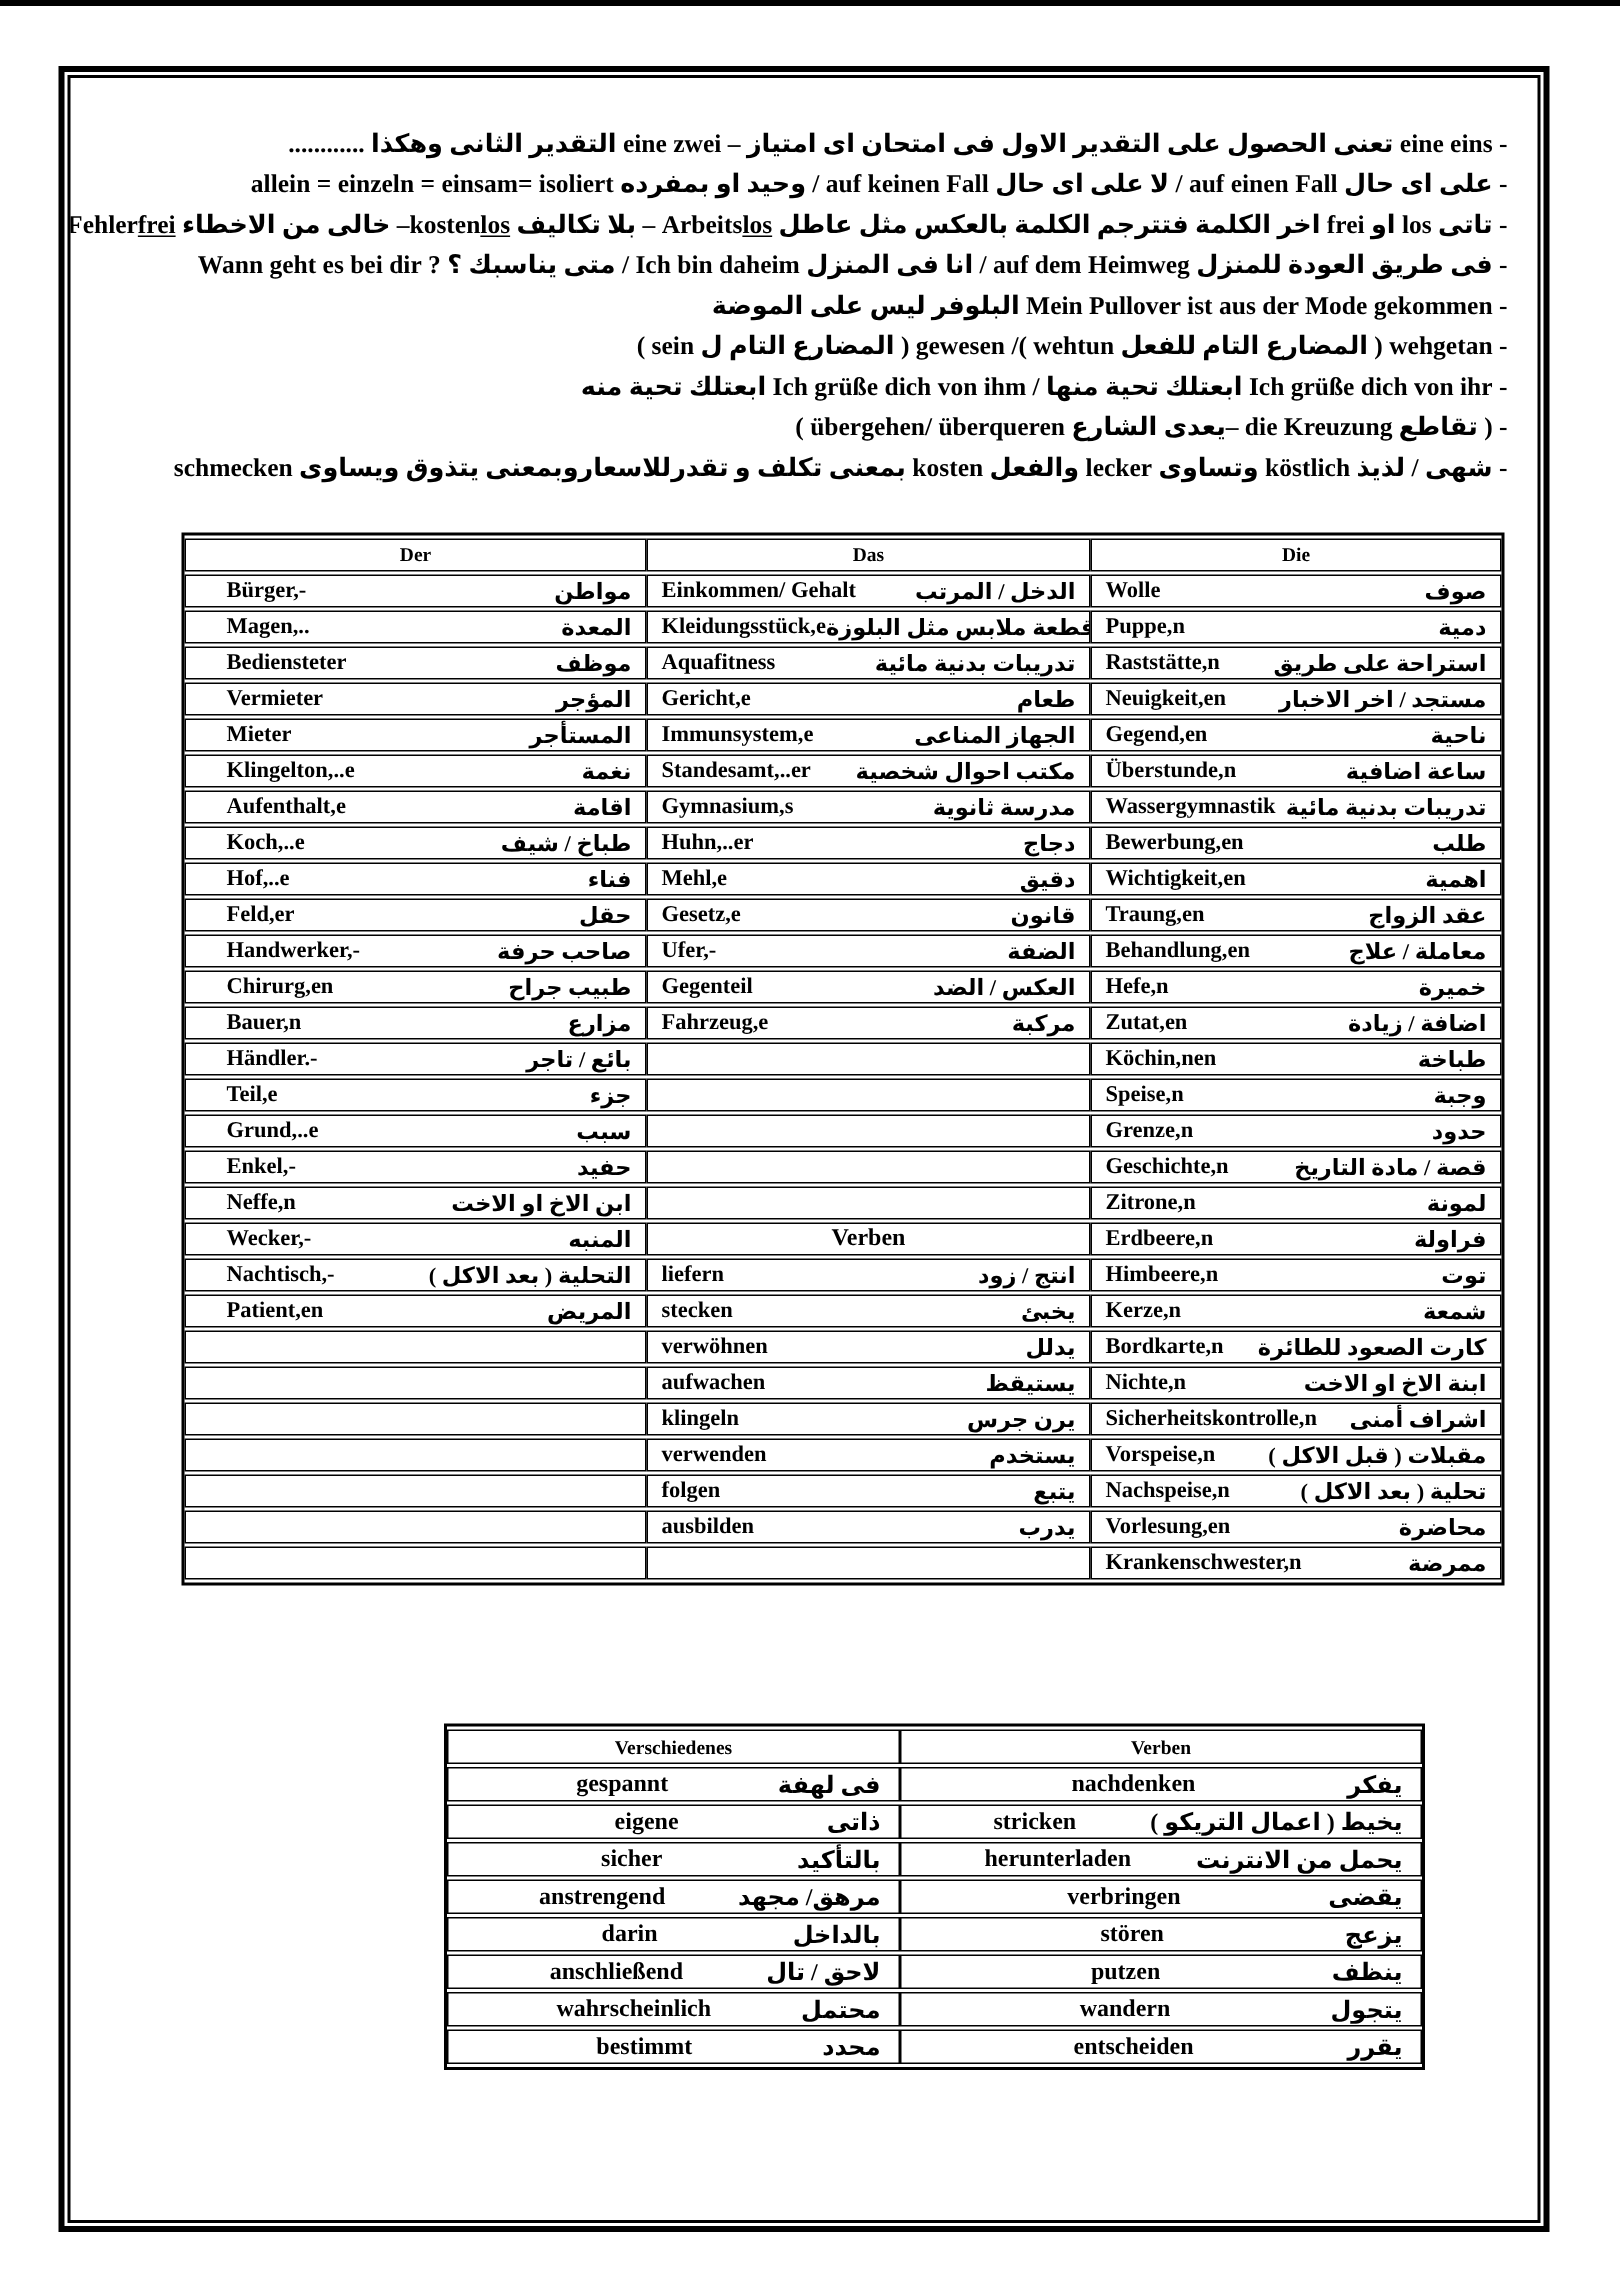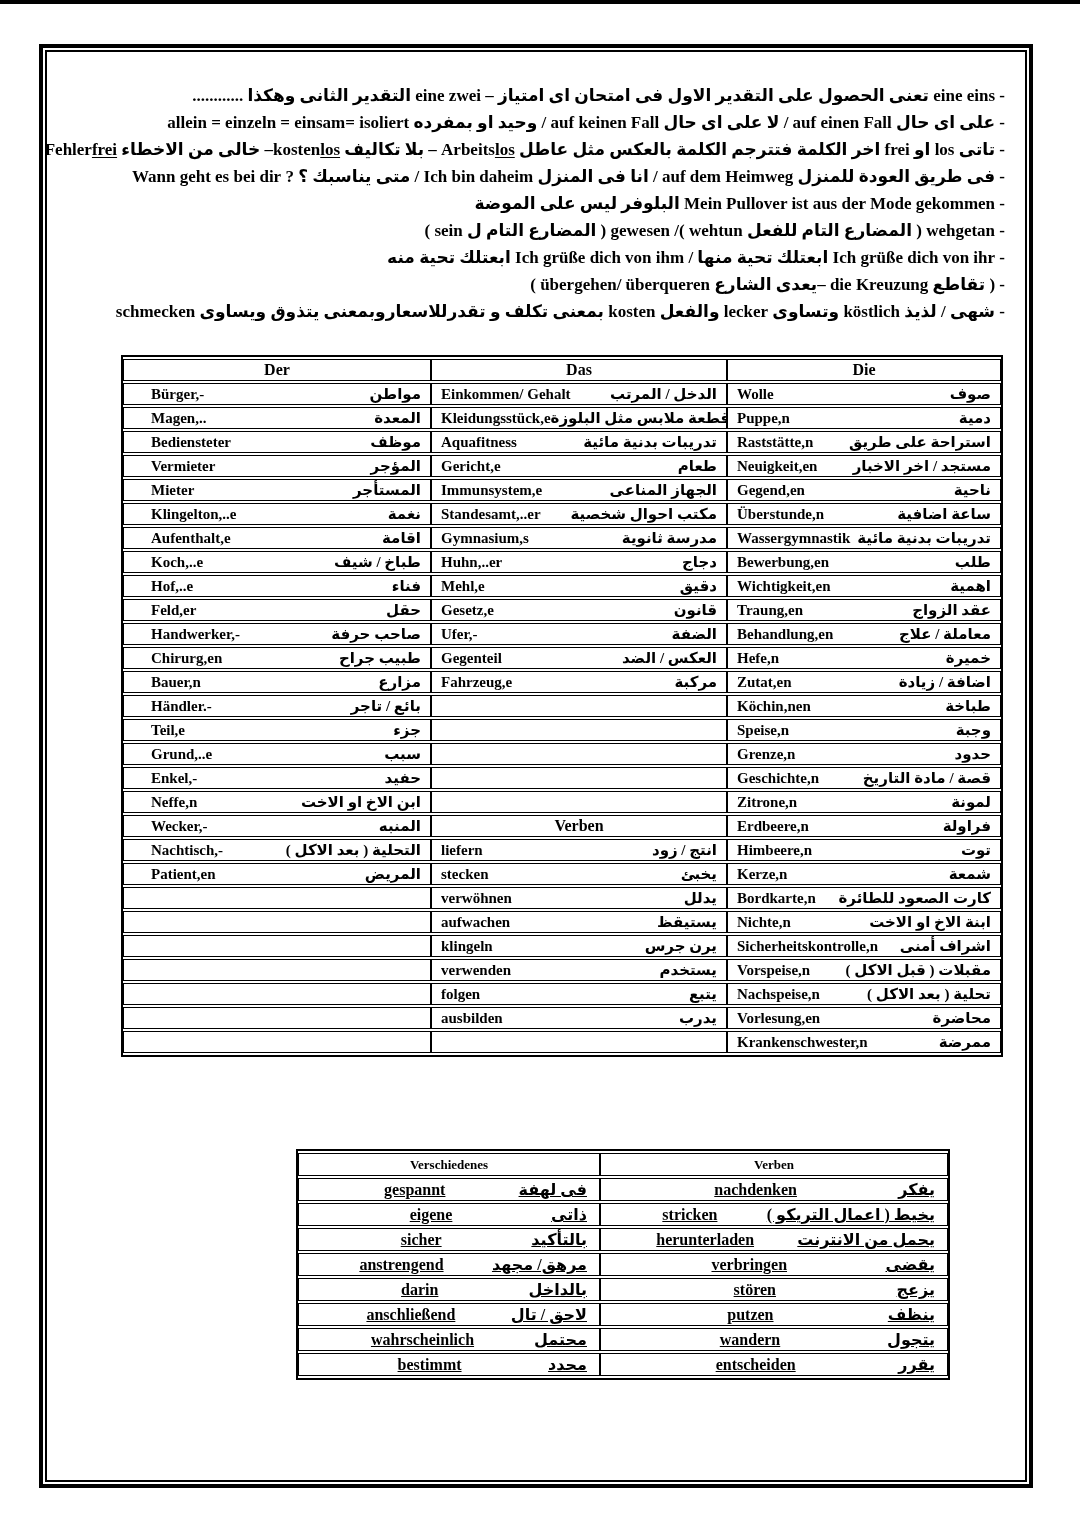--- a/index.html
+++ b/index.html
@@ -32,29 +32,29 @@
   th,td{border:1px solid #000;padding:0;overflow:hidden;}
   th{text-align:center;font-weight:bold;}
   .cw{
     display:flex;justify-content:space-between;align-items:center;
     white-space:nowrap;
   }
   .de{direction:ltr;text-align:left;}
   .ar{direction:rtl;text-align:right;}
   
   .t-main{width:878px;margin:30px 0 0 74px;}
-  .t-main th{height:20px;font-size:16px;}
+  .t-main th{height:20px;font-size:13px;}
   .t-main td{height:20px;}
   .t-main .cw{height:20px;padding:0 9px;font-size:15px;}
   .t-main .c0 .de{margin-left:18px;}
   .t-main td.sub{text-align:center;font-size:16px;line-height:20px;}
   
   .t-bot{width:650px;margin:92px 0 0 249px;}
   .t-bot th{height:21px;font-size:13px;}
-  .t-bot td{height:21px;text-decoration:underline;}
+  .t-bot td{height:21px;}
   .t-bot .cw{height:21px;padding:0 12px;font-size:16px;}
   .t-bot .de{flex:1;text-align:center;}
 </style>
 </head>
 <body>
 
 <div class="top-rule"></div>
 
 <div class="frame">
   <div class="frame-inner">

